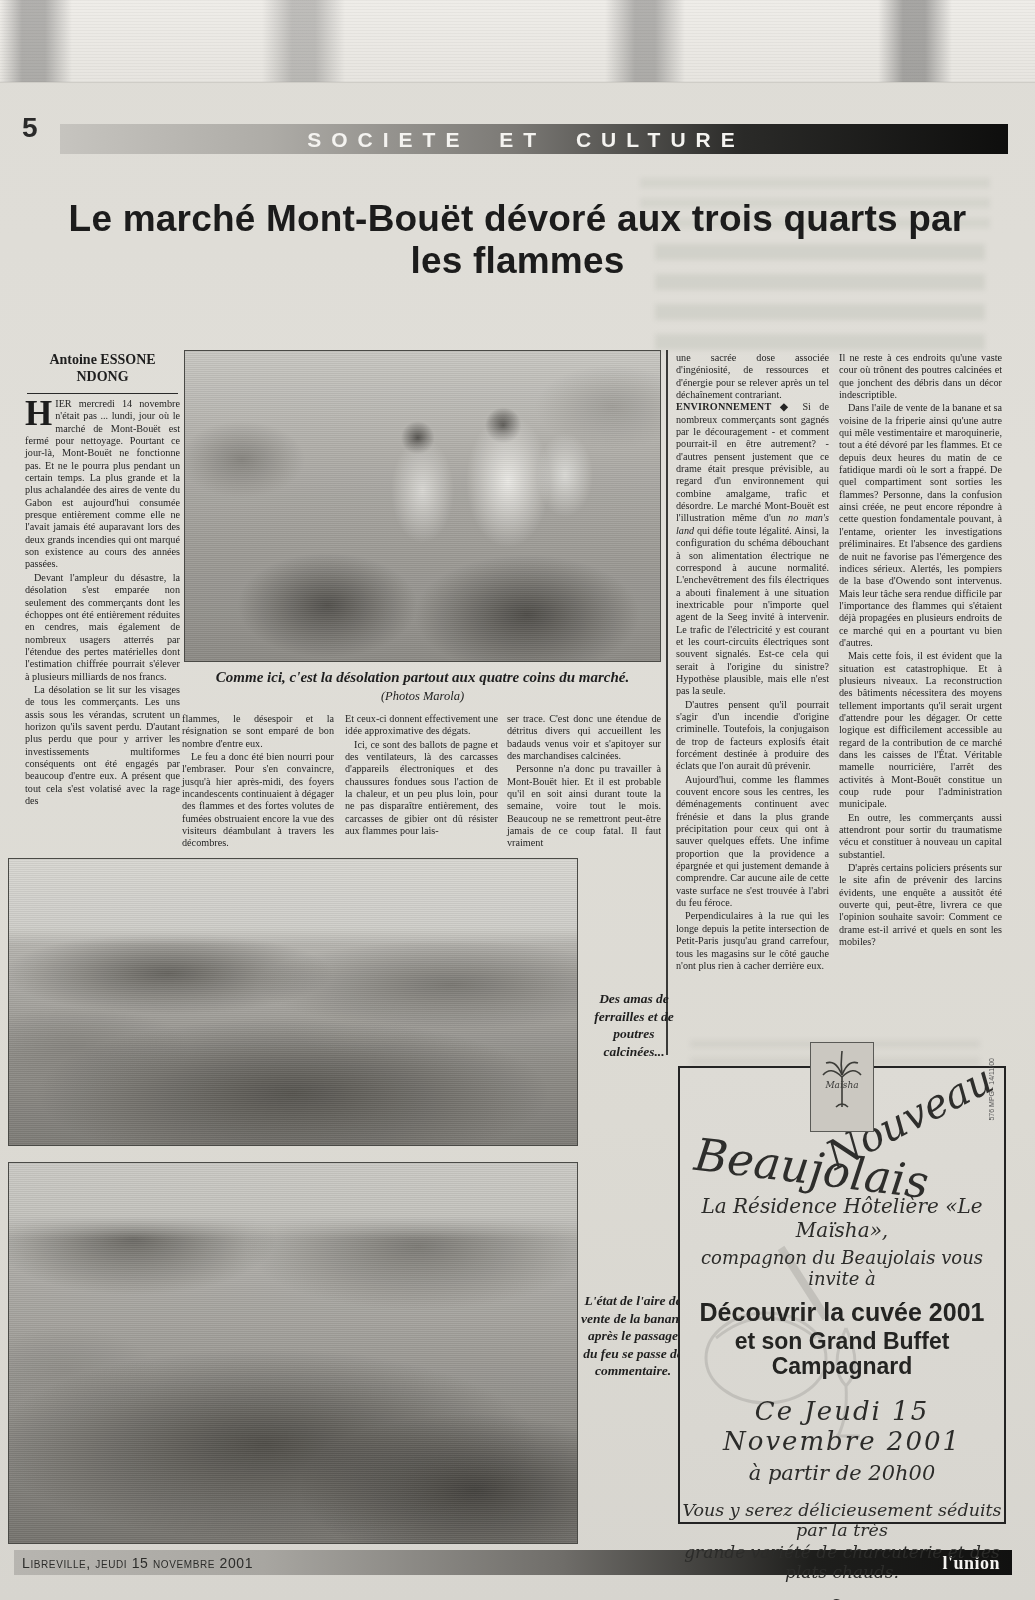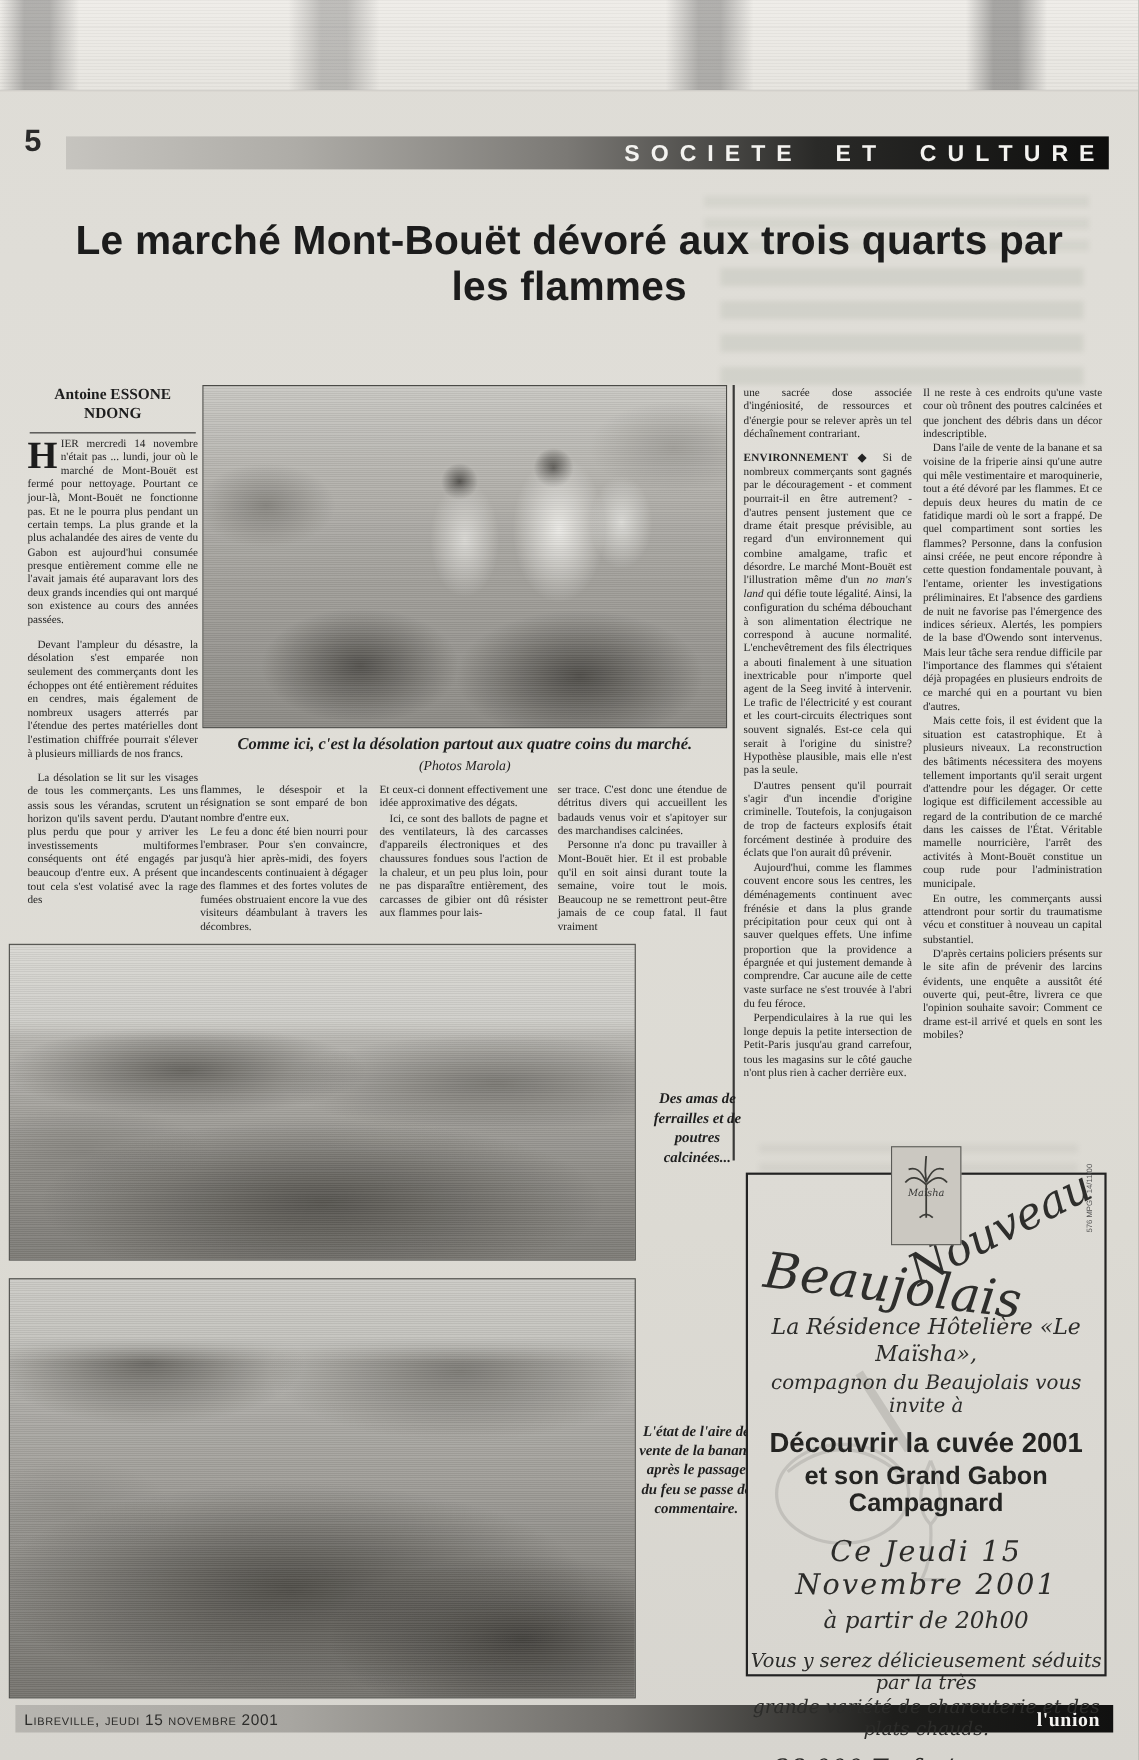--- a/index.html
+++ b/index.html
@@ -18,38 +18,38 @@
   .g1{left:640px;top:168px;width:350px;height:60px;
       background:repeating-linear-gradient(0deg,rgba(110,125,105,.18) 0 10px,transparent 10px 20px);}
   .g2{left:655px;top:240px;width:330px;height:110px;
       background:repeating-linear-gradient(0deg,rgba(100,115,95,.22) 0 16px,transparent 16px 30px);}
   .g3{left:690px;top:1040px;width:290px;height:26px;
       background:repeating-linear-gradient(0deg,rgba(100,100,95,.15) 0 9px,transparent 9px 18px);}
   
   .page-num{position:absolute;left:22px;top:114px;font:bold 28px/1 "Liberation Sans",sans-serif;color:#2a2a2a;}
   .section-bar{position:absolute;left:60px;top:124px;width:948px;height:30px;
       background:linear-gradient(90deg,#c6c4bf 0%,#aeaca7 22%,#7b7975 48%,#2a2a28 72%,#0e0e0d 100%);
-      display:flex;align-items:center;justify-content:flex-end;padding-right:3px;box-sizing:border-box;}
+      display:flex;align-items:center;justify-content:center;padding-right:16px;box-sizing:border-box;}
   .section-title{font:bold 21px/1 "Liberation Sans",sans-serif;color:#f4f3f0;letter-spacing:10px;word-spacing:14px;white-space:nowrap;}
   .kicker-wrap{position:absolute;left:0;top:172px;width:1035px;text-align:center;}
   .kicker{display:inline-block;font:bold 19px/1.1 "Liberation Sans",sans-serif;font-variant:small-caps;
           color:#1f1f1f;border-bottom:3px solid #2d2d2d;padding:0 10px 1px;}
   .kicker-bar{width:180px;height:6px;background:#96948e;margin:2px auto 0;transform:translateX(28px);}
   .headline{position:absolute;left:55px;top:198px;width:925px;text-align:center;
             font:bold 37px/1.14 "Liberation Sans",sans-serif;color:#1c1c1c;letter-spacing:.2px;}
   .subhead{position:absolute;left:50px;top:293px;width:935px;text-align:center;
            font:italic 17.5px/1.3 "Liberation Sans",sans-serif;color:#232323;}
   
   .byline{position:absolute;left:25px;top:352px;width:155px;text-align:center;
           font:bold 14px/1.2 "Liberation Serif",serif;color:#1e1e1e;}
   .byline-rule{border:none;border-top:1.5px solid #2a2a2a;margin:7px 2px 0;}
   .col{position:absolute;font-size:10.2px;line-height:1.21;text-align:justify;color:#242424;}
   .col p{margin:0;}
   .col p.ind{text-indent:9px;margin-top:1px;}
-  .col p.gap{margin-top:10px;}
+  .col p.gap{}
   .c1{left:25px;top:398px;width:155px;}
   .c2{left:182px;top:713px;width:152px;}
   .c3{left:345px;top:713px;width:153px;}
   .c4{left:507px;top:713px;width:154px;}
   .c5{left:676px;top:352px;width:153px;}
   .c6{left:839px;top:352px;width:163px;}
   .dropcap{float:left;font:bold 35px/0.82 "Liberation Serif",serif;padding:2px 3px 0 0;color:#1d1d1d;}
   .envlead{font-weight:bold;letter-spacing:.2px;}
   .ital{font-style:italic;}
   .colrule{position:absolute;left:666px;top:350px;width:2px;height:705px;background:#3a3a38;}
@@ -223,21 +223,21 @@
       </g>
     </svg>
 
     <span class="ad-script ad-title-b">Beaujolais</span>
     <span class="ad-script ad-title-n">Nouveau</span>
 
     <div class="ad-body">
       <div class="ad-script ad-line1">La Résidence Hôtelière «Le Maïsha»,</div>
       <div class="ad-script ad-line2">compagnon du Beaujolais vous invite à</div>
       <div class="ad-bold">Découvrir la cuvée 2001</div>
-      <div class="ad-bold2">et son Grand Gabon Campagnard</div>
+      <div class="ad-bold2">et son Grand Buffet Campagnard</div>
       <div class="ad-script ad-date1">Ce Jeudi 15 Novembre 2001</div>
       <div class="ad-script ad-date2">à partir de 20h00</div>
       <div class="ad-script ad-pitch">Vous y serez délicieusement séduits par la très</div>
       <div class="ad-script ad-pitch2">grande variété de charcuterie et des plats chauds.</div>
       <div class="ad-script ad-price">28.000 F cfa / personne (1/2 vin inclus)</div>
 
     </div>
 
   </div>
   <div class="vnote vnote-r">576 MPG - 14/11/00</div>

